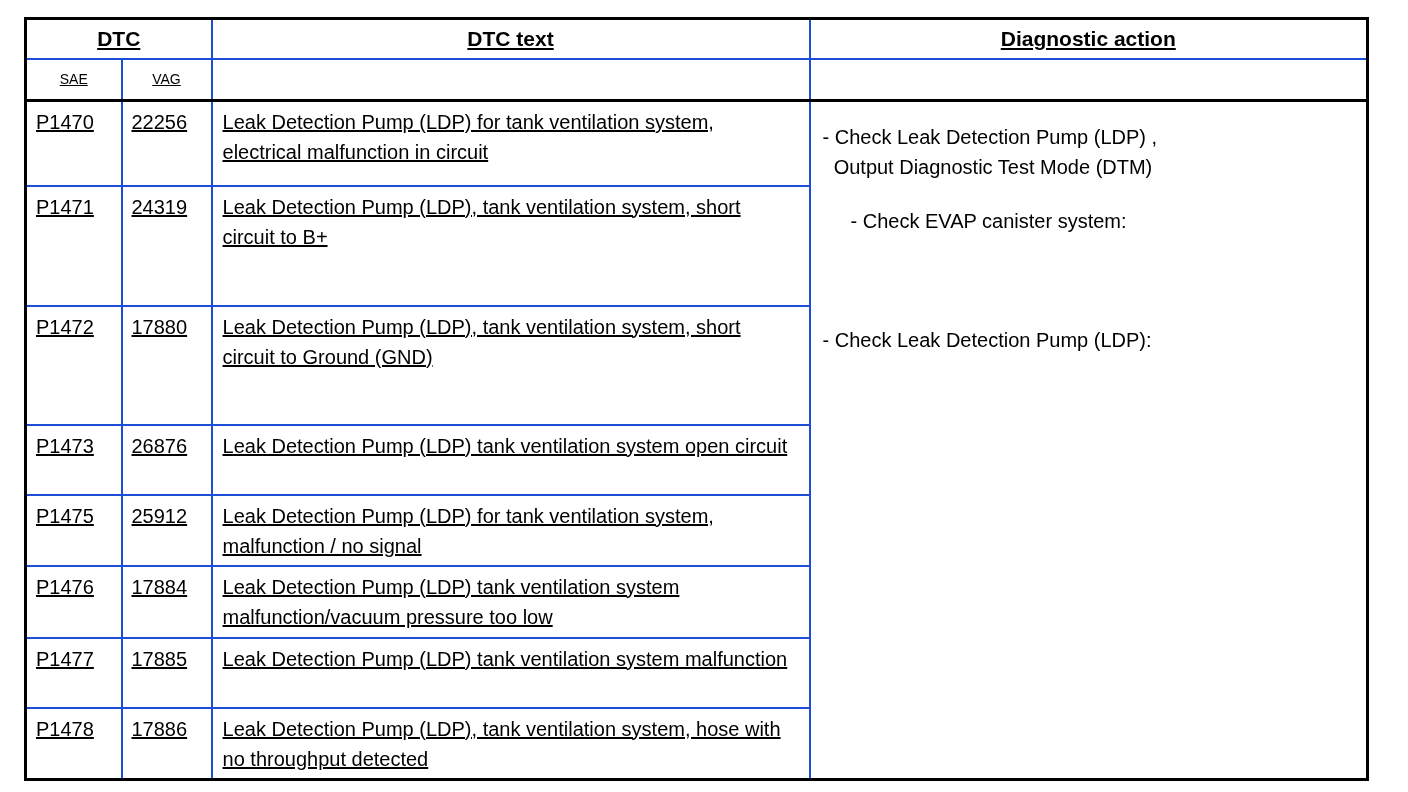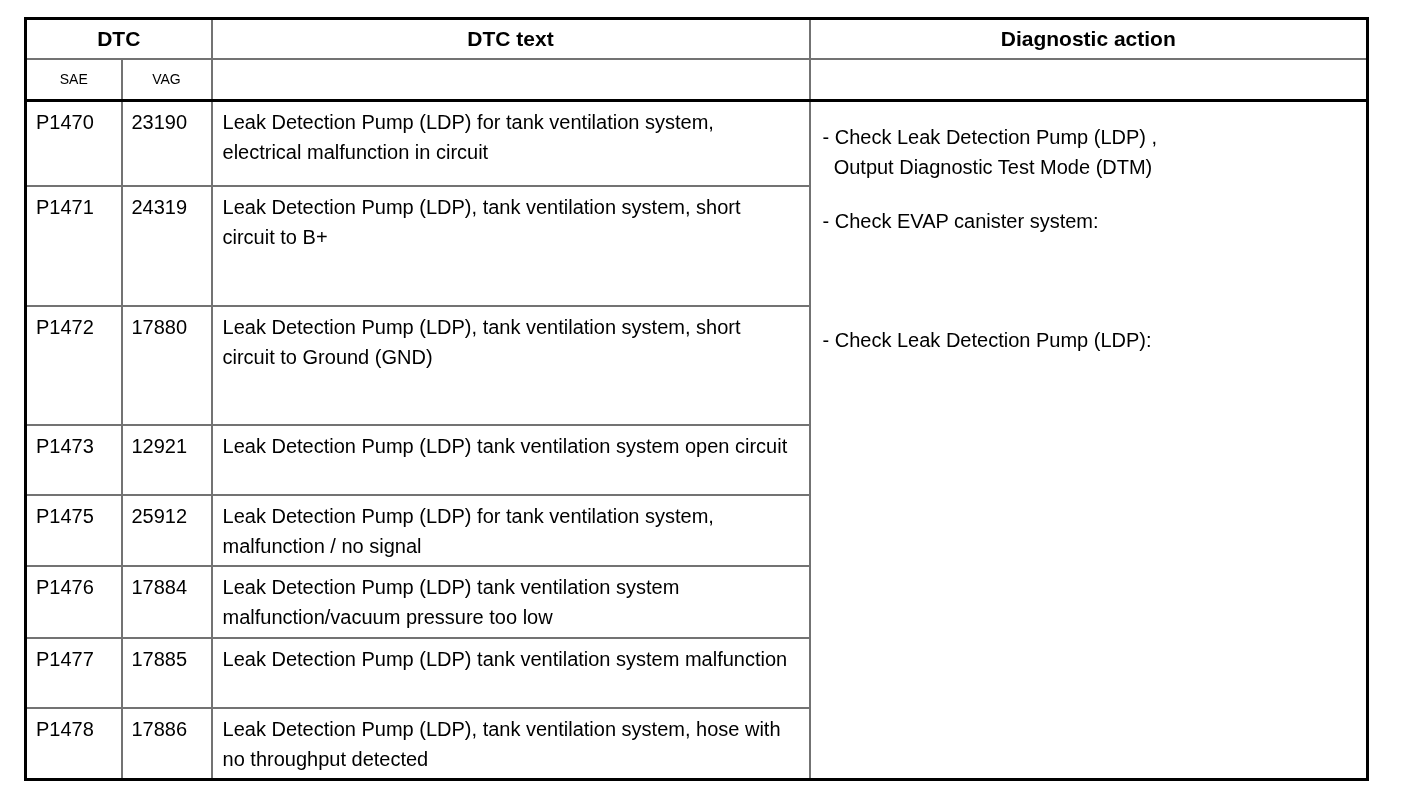--- a/index.html
+++ b/index.html
@@ -19,22 +19,23 @@
   table.dtc {
     position: absolute;
     left: 24px;
     top: 17px;
     width: 1342px;
     border-collapse: collapse;
     table-layout: fixed;
     border: 3px solid #000000;
   }
   table.dtc th, table.dtc td {
-    border: 2px solid #737373;
+    border: 2px solid #1d4ed8;
     overflow: hidden;
+    text-decoration: underline;
   }
   
   tr.hrow1 { height: 40px; }
   tr.hrow1 th {
     font-size: 21px;
     font-weight: bold;
     text-align: center;
     vertical-align: middle;
     padding: 2px 4px;
   }
@@ -70,21 +71,21 @@
   }
   .ca-item {
     position: absolute;
     left: 12px;
     right: 10px;
     font-size: 20px;
     line-height: 30px;
     white-space: pre-wrap;
   }
   .ca-item-1 { top: 20px; }
-  .ca-item-2 { top: 104px; }
+  .ca-item-2 { top: 104px; margin-left: 28px; }
   .ca-item-3 { top: 223px; }
 </style>
 </head>
 <body>
 
 <div class="page">
   <table class="dtc">
     <colgroup>
       <col style="width:96px">
       <col style="width:90px">
@@ -100,42 +101,42 @@
       <tr class="hrow2">
         <th>SAE</th>
         <th>VAG</th>
         <th></th>
         <th></th>
       </tr>
     </thead>
     <tbody>
       <tr>
         <td class="code-cell">P1470</td>
-        <td class="code-cell">23190</td>
+        <td class="code-cell">22256</td>
         <td class="text-cell">Leak Detection Pump (LDP) for tank ventilation system, electrical malfunction in circuit</td>
         <td class="ca-cell" rowspan="8">
           <div class="ca-item ca-item-1">- Check Leak Detection Pump (LDP) ,
   Output Diagnostic Test Mode (DTM)</div>
           <div class="ca-item ca-item-2">- Check EVAP canister system:</div>
           <div class="ca-item ca-item-3">- Check Leak Detection Pump (LDP):</div>
         </td>
       </tr>
       <tr>
         <td class="code-cell">P1471</td>
         <td class="code-cell">24319</td>
         <td class="text-cell">Leak Detection Pump (LDP), tank ventilation system, short circuit to B+</td>
       </tr>
       <tr>
         <td class="code-cell">P1472</td>
         <td class="code-cell">17880</td>
         <td class="text-cell">Leak Detection Pump (LDP), tank ventilation system, short circuit to Ground (GND)</td>
       </tr>
       <tr>
         <td class="code-cell">P1473</td>
-        <td class="code-cell">12921</td>
+        <td class="code-cell">26876</td>
         <td class="text-cell">Leak Detection Pump (LDP) tank ventilation system open circuit</td>
       </tr>
       <tr>
         <td class="code-cell">P1475</td>
         <td class="code-cell">25912</td>
         <td class="text-cell">Leak Detection Pump (LDP) for tank ventilation system, malfunction / no signal</td>
       </tr>
       <tr>
         <td class="code-cell">P1476</td>
         <td class="code-cell">17884</td>

